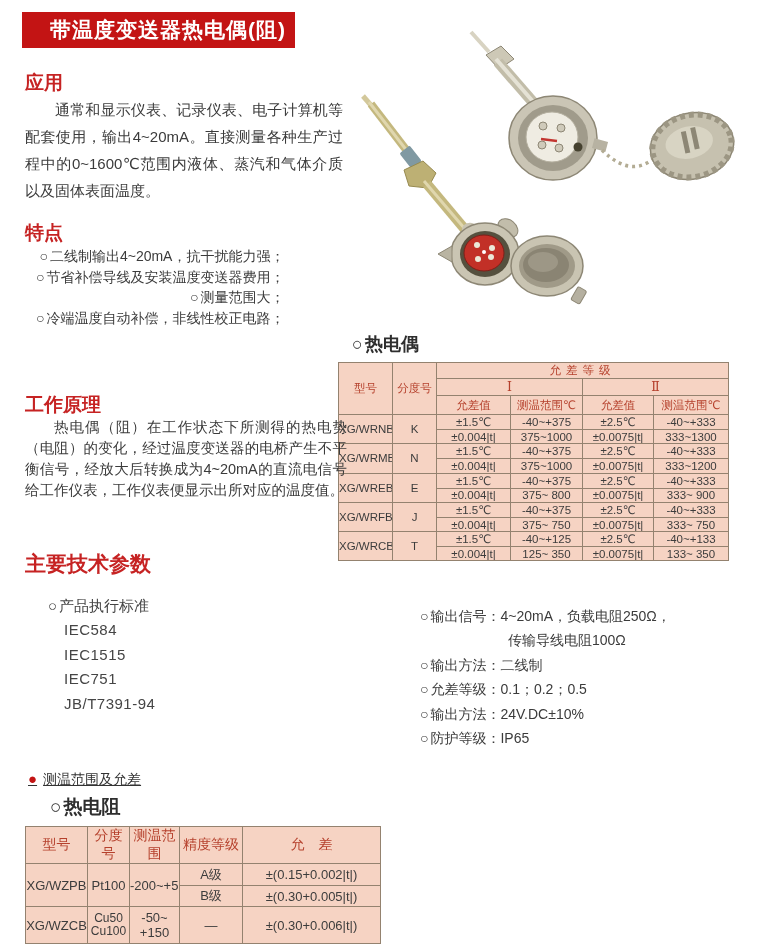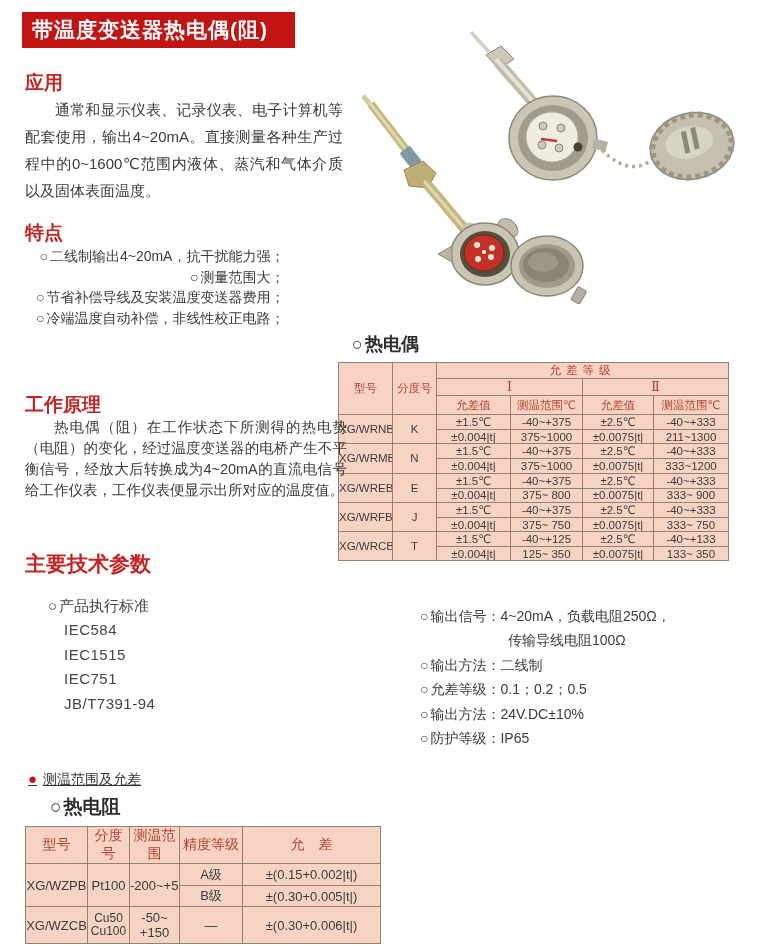--- a/index.html
+++ b/index.html
@@ -4,21 +4,21 @@
 <style>
   * { box-sizing: border-box; margin: 0; padding: 0; }
   html,body { background:#ffffff; }
   body { font-family: "Liberation Sans", "DejaVu Sans", sans-serif; }
   .page { position: relative; width: 780px; height: 946px; background: #ffffff; overflow: hidden; }
 
   
   .banner {
     position: absolute; left: 22px; top: 12px; width: 273px; height: 36px;
     background: #c31414; color: #ffffff; font-size: 21px; font-weight: bold;
-    line-height: 36px; padding-left: 10px; letter-spacing: 1px; white-space: nowrap;
+    line-height: 36px; padding-left: 28px; letter-spacing: 1px; white-space: nowrap;
   }
 
   .h-red { position: absolute; color: #c62323; font-weight: bold; font-size: 19px; white-space: nowrap; }
   #h-app { left: 25px; top: 70px; }
   #h-feat { left: 25px; top: 220px; }
   #h-prin { left: 25px; top: 392px; }
   #h-tech { left: 25px; top: 550px; font-size: 21px; }
 
   .para { position: absolute; color: #3b3b3b; text-align: justify; }
   #app-body  { left: 25px; top: 96px;  width: 318px; font-size: 15px; line-height: 27px; text-indent: 2em; }
@@ -126,22 +126,22 @@
       <rect x="234" y="260" width="10" height="15" rx="2" fill="#b5b0a0" transform="rotate(30 239 267)" stroke="#8d8775"></rect>
     </g>
   </svg>
 
   <div class="h-red" id="h-app">应用</div>
   <div class="para" id="app-body">通常和显示仪表、记录仪表、电子计算机等配套使用，输出4~20mA。直接测量各种生产过程中的0~1600℃范围内液体、蒸汽和气体介质以及固体表面温度。</div>
 
   <div class="h-red" id="h-feat">特点</div>
   <div class="feat-list">
     <div class="feat-item"><span class="obullet">○</span><span>二线制输出4~20mA，抗干扰能力强；</span></div>
+    <div class="feat-item"><span class="obullet">○</span><span>节省补偿导线及安装温度变送器费用；</span></div>
     <div class="feat-item"><span class="obullet">○</span><span>测量范围大；</span></div>
-    <div class="feat-item"><span class="obullet">○</span><span>节省补偿导线及安装温度变送器费用；</span></div>
     <div class="feat-item"><span class="obullet">○</span><span>冷端温度自动补偿，非线性校正电路；</span></div>
   </div>
 
   <div class="tbl-label" id="tc-label"><span class="obullet">○</span><span>热电偶</span></div>
 
   <table class="tc-table">
     <colgroup>
         <col style="width:54px">
         <col style="width:44px">
         <col style="width:74px">
@@ -170,21 +170,21 @@
       <td rowspan="2" class="val">K</td>
       <td class="val">±1.5℃</td>
       <td class="val">-40~+375</td>
       <td class="val">±2.5℃</td>
       <td class="val">-40~+333</td>
     </tr>
     <tr>
       <td class="val">±0.004|t|</td>
       <td class="val">375~1000</td>
       <td class="val">±0.0075|t|</td>
-      <td class="val">211~1300</td>
+      <td class="val">333~1300</td>
     </tr>
     <tr>
       <td rowspan="2" class="val">XG/WRMB</td>
       <td rowspan="2" class="val">N</td>
       <td class="val">±1.5℃</td>
       <td class="val">-40~+375</td>
       <td class="val">±2.5℃</td>
       <td class="val">-40~+333</td>
     </tr>
     <tr>

